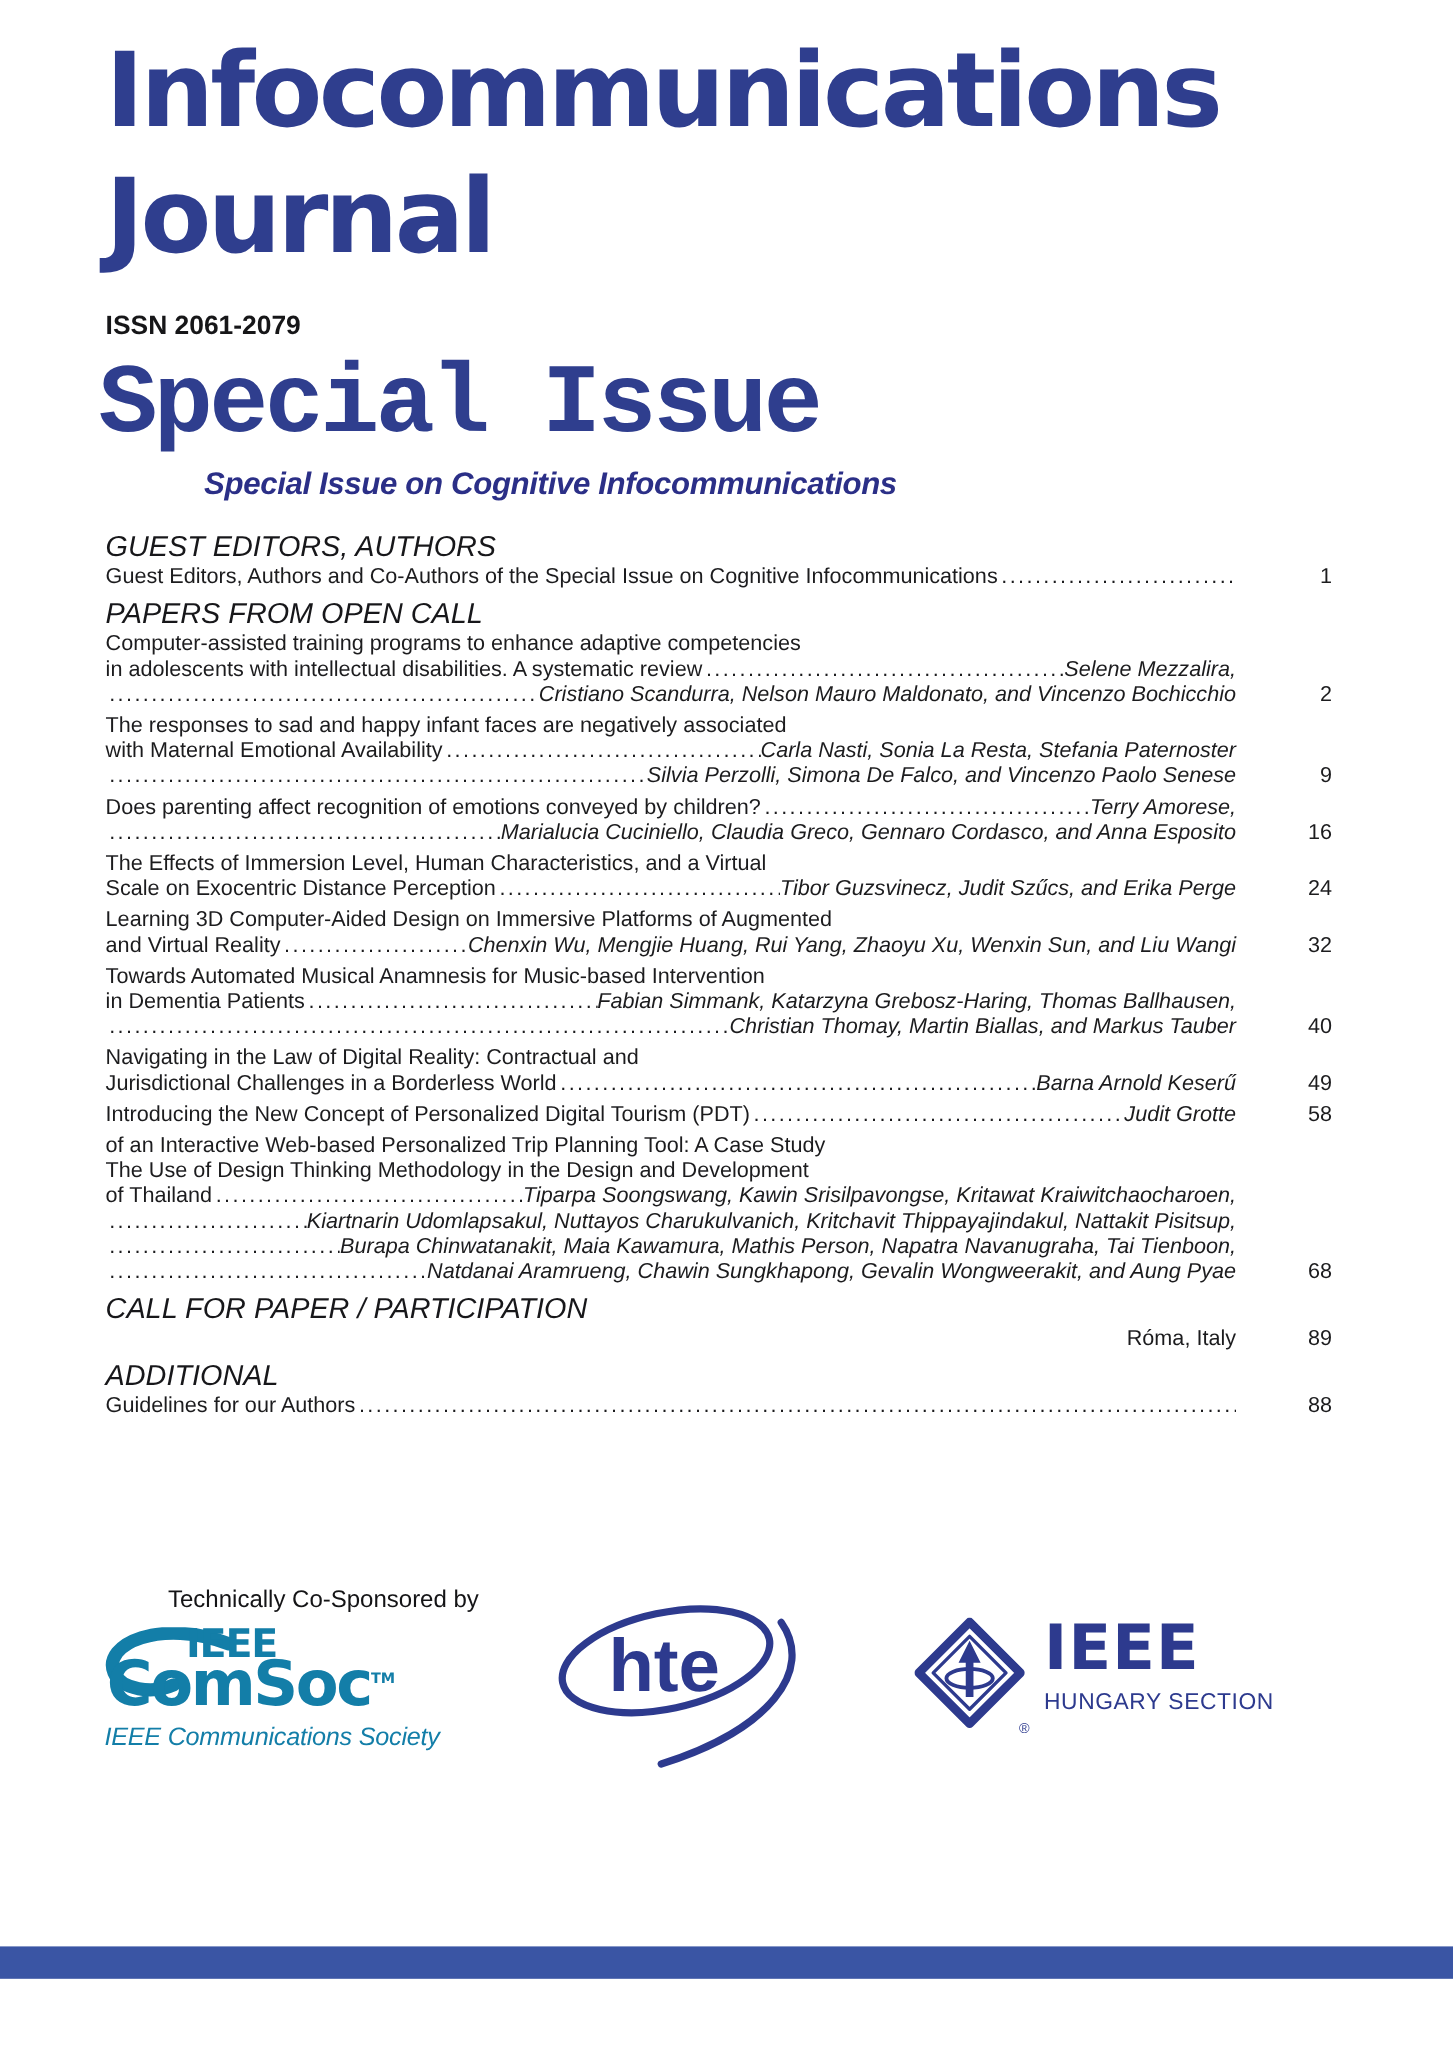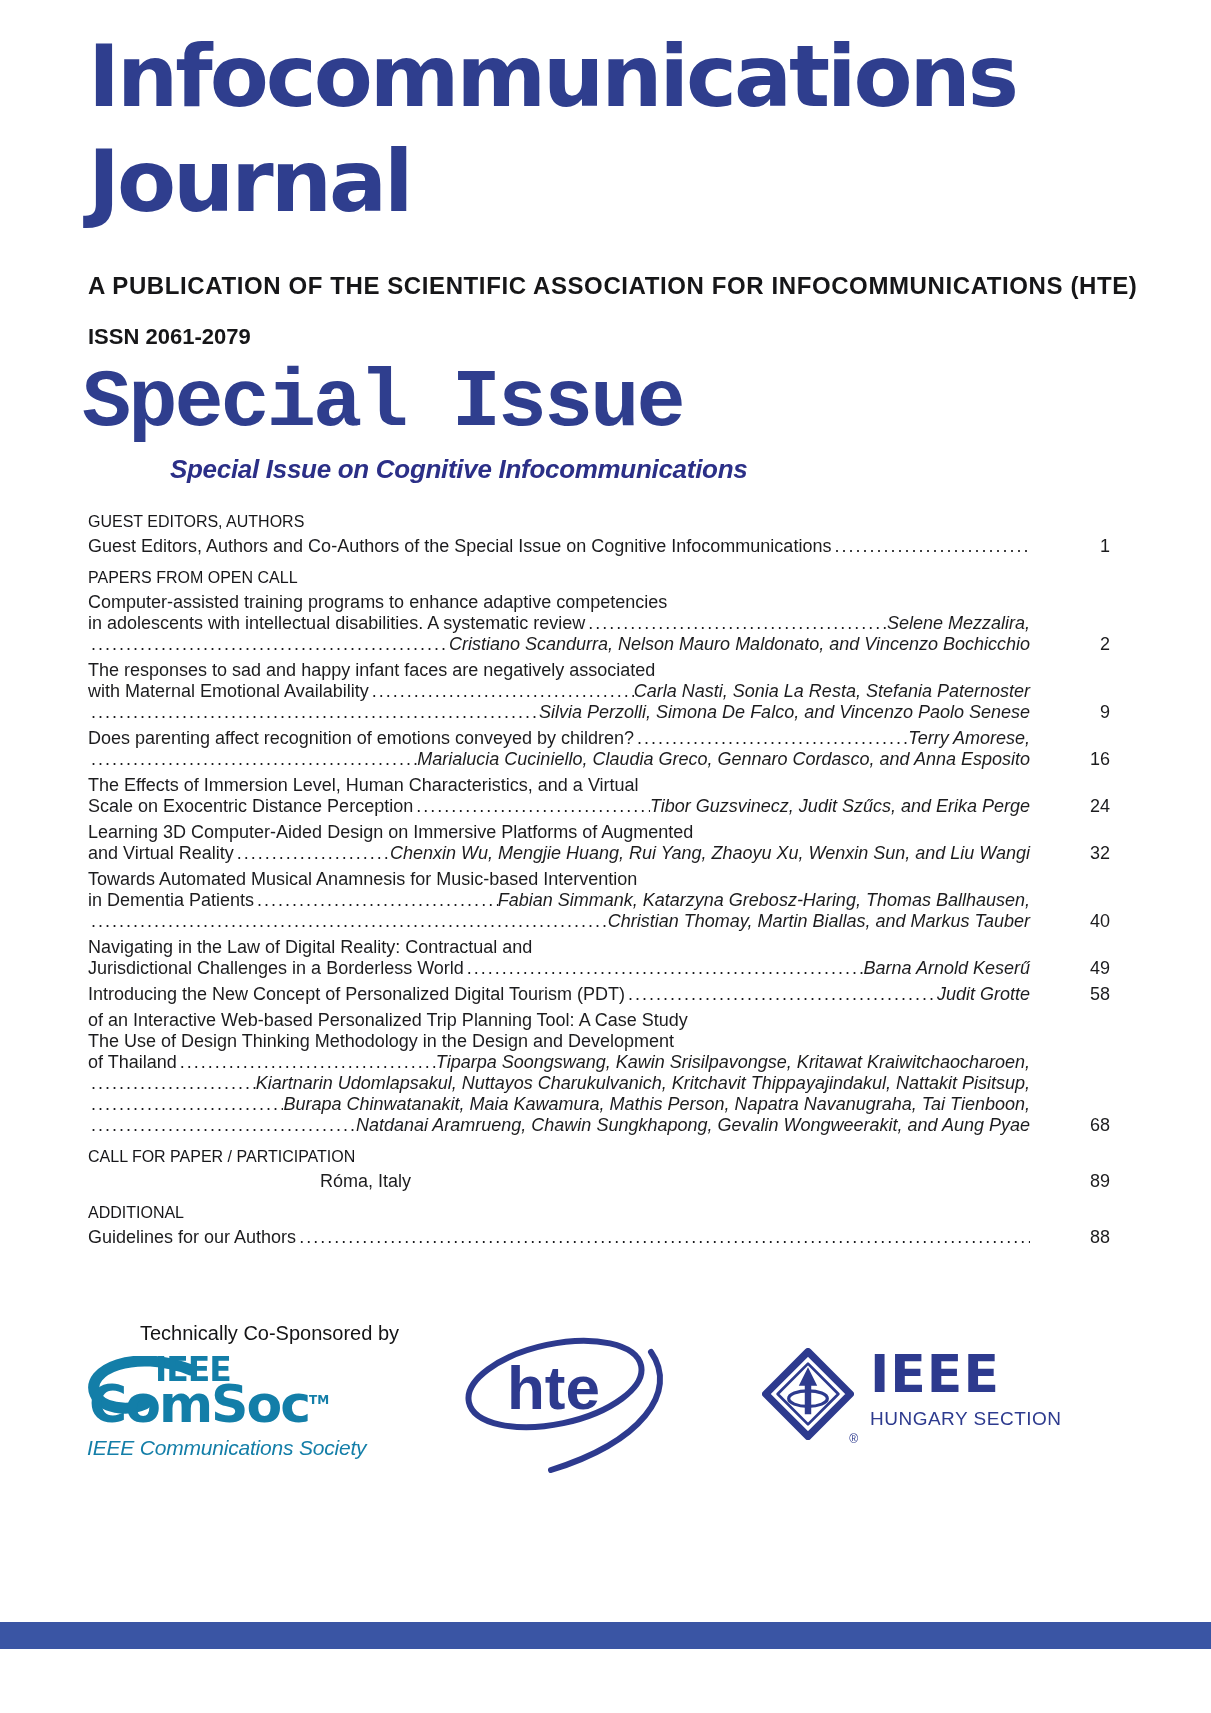--- a/index.html
+++ b/index.html
@@ -71,33 +71,34 @@
   }
   
   .toc{
     margin:26px 100px 0 88px;
     width:1022px;
     font-size:18px;
     line-height:21px;
     color:var(--ink);
   }
   .toc-section{
-    font-size:16px;
+    font-style:italic;
+    font-size:24px;
     margin:10px 0 4px 0;
     color:#17171a;
   }
   .toc-section:first-child{margin-top:0;}
   .toc-entry{
     display:flex;
     margin-bottom:5px;
   }
   .toc-lines{flex:1 1 auto;min-width:0;}
   .toc-line{
     display:flex;
-    align-items:flex-start;
+    align-items:flex-end;
     white-space:nowrap;
   }
   .toc-line.indent{margin-left:232px;flex-direction:column;}
   .toc-line .t{flex:0 0 auto;}
   .toc-line .leader{
     flex:1 1 0;
     min-width:10px;
     overflow:hidden;
     letter-spacing:2px;
     padding:0 3px;
@@ -167,21 +168,20 @@
 </head>
 <body>
 
 <div class="page">
 
   <div class="masthead">
     <div class="journal-logo">
       <div>Infocommunications</div>
       <div>Journal</div>
     </div>
-    <div class="pub-line">A PUBLICATION OF THE SCIENTIFIC ASSOCIATION FOR INFOCOMMUNICATIONS (HTE)</div>
     <div class="issn">ISSN 2061-2079</div>
   </div>
 
   <div class="special">
     <div class="special-title">Special Issue</div>
     <div class="special-subtitle">Special Issue on Cognitive Infocommunications</div>
   </div>
 
   <div class="toc" id="toc">
       <div class="toc-section">GUEST EDITORS, AUTHORS</div>

